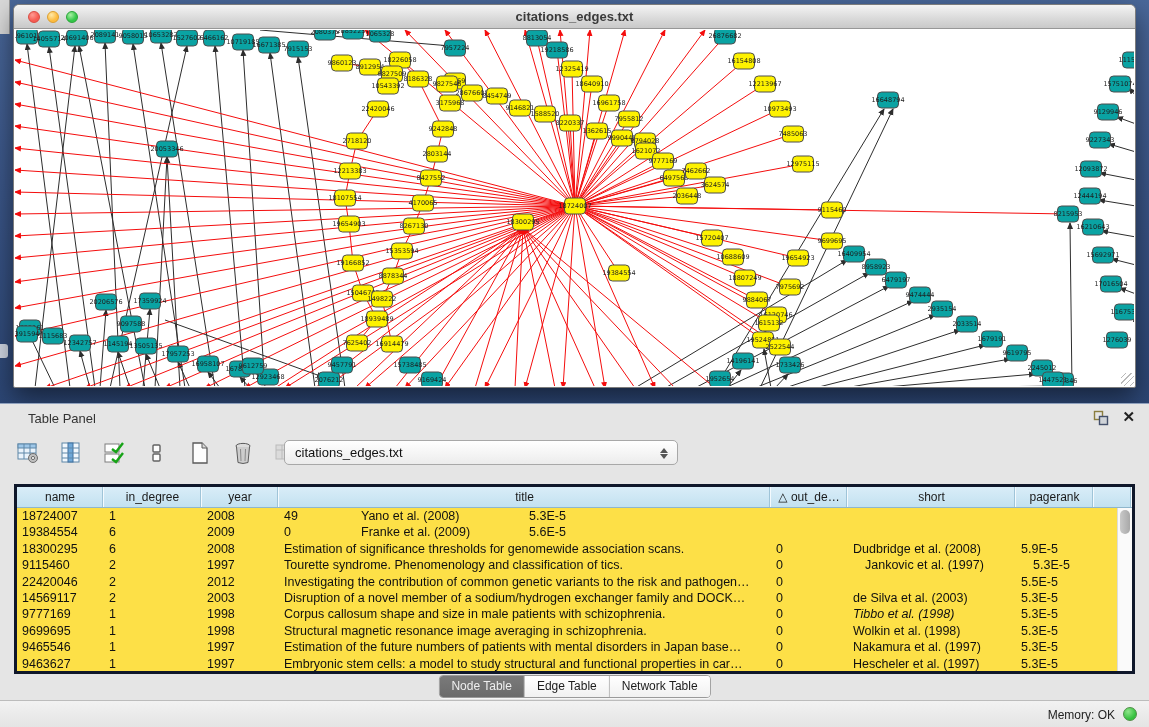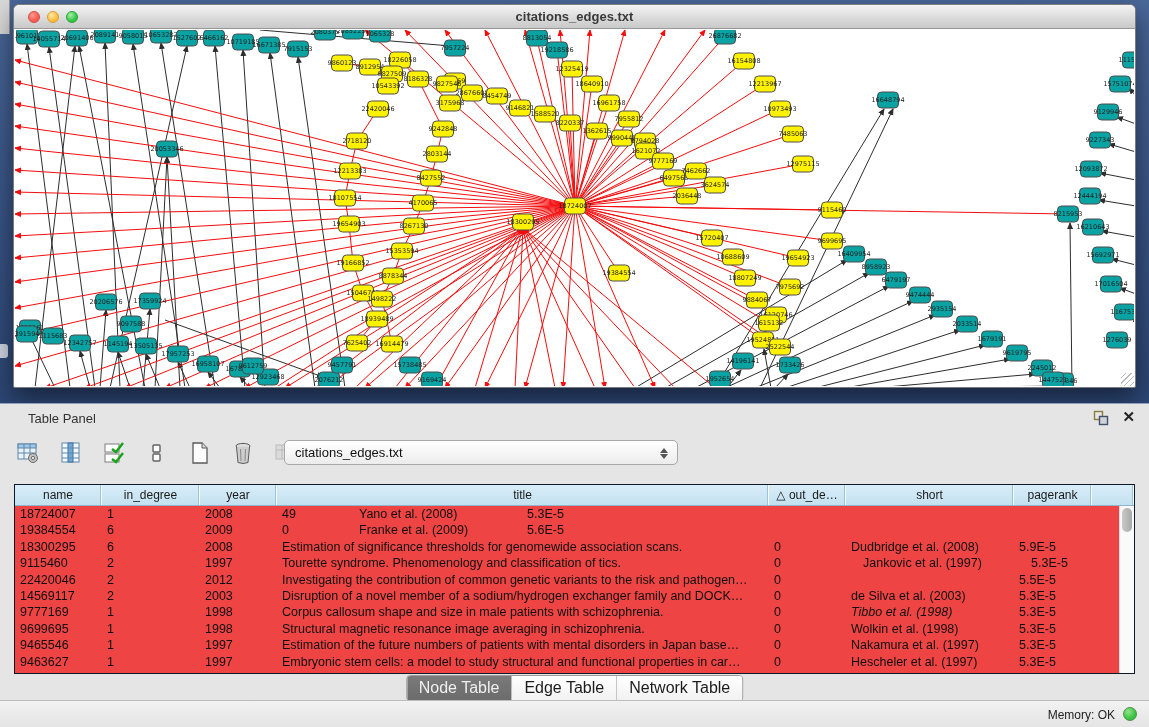--- a/index.html
+++ b/index.html
@@ -52,37 +52,37 @@
   .net-select{position:absolute;left:284px;top:36px;width:394px;height:25px;
     background:linear-gradient(#ffffff,#ececec);border:1px solid #a8a8a8;border-radius:5px;
     font-size:13px;color:#111;line-height:23px;padding-left:10px;}
   .stepper{position:absolute;right:8px;top:4px;width:10px;height:16px;display:flex;flex-direction:column;
     align-items:center;justify-content:center;gap:1px;}
   .stepper .up,.stepper .dn{width:0;height:0;border-left:4px solid transparent;border-right:4px solid transparent;}
   .stepper .up{border-bottom:5px solid #555;}
   .stepper .dn{border-top:5px solid #555;}
 
   .table-wrap{position:absolute;left:14px;top:80px;width:1121px;height:190px;
-    background:#ef4444;border:1px solid #0f172a;overflow:hidden;}
+    background:#fde047;border:3px solid #0f172a;overflow:hidden;}
   .thead{display:flex;height:21px;background:linear-gradient(#d9edf8,#c3e1f0);
     border-bottom:1px solid #8fb6cc;}
   .th{font-size:12px;color:#1a1a1a;text-align:center;line-height:20px;
     border-right:1px solid #f4fafe;box-shadow:inset -1px 0 0 #9fc4d8;
     overflow:hidden;white-space:nowrap;flex:0 0 auto;}
   .tbody{position:absolute;left:0;right:16px;top:21px;bottom:0;overflow:hidden;}
   .tr{display:flex;height:16.4px;}
   .td{font-size:12.5px;color:#101010;line-height:16px;padding-left:5px;
     overflow:hidden;white-space:nowrap;flex:0 0 auto;}
   .vscroll{position:absolute;right:0;top:21px;bottom:0;width:15px;background:#fafafa;border-left:1px solid #dcdcdc;}
   .vthumb{position:absolute;left:2px;top:2px;width:10px;height:24px;background:linear-gradient(90deg,#c9c9c9,#a8a8a8);border-radius:5px;}
 
   .tabs{position:absolute;left:50%;top:271px;transform:translateX(-50%);display:flex;
     border:1px solid #9a9a9a;border-radius:4px;overflow:hidden;background:#fff;
     box-shadow:0 1px 0 rgba(255,255,255,.7);}
-  .tab{font-size:16px;padding:3px 12px 4px;color:#1c1c1c;background:linear-gradient(#ffffff,#f1f1f1);
+  .tab{font-size:12px;padding:3px 12px 4px;color:#1c1c1c;background:linear-gradient(#ffffff,#f1f1f1);
     border-right:1px solid #b5b5b5;cursor:default;text-align:right;}
   .tab:last-child{border-right:none;}
   .tab.sel{background:linear-gradient(#7a7a7a,#6b6b6b);color:#efefef;}
 
   
   .status-bar{position:absolute;left:0;top:700px;width:1149px;height:27px;
     background:linear-gradient(#f2f2f2,#e4e4e4);border-top:1px solid #bcbcbc;}
   .mem-label{position:absolute;right:34px;top:7px;font-size:12px;color:#222;}
   .mem-dot{position:absolute;right:12px;top:6px;width:14px;height:14px;border-radius:50%;
     background:radial-gradient(circle at 35% 30%,#8fe58a,#35c13f 65%);border:1px solid #4e8f46;}

